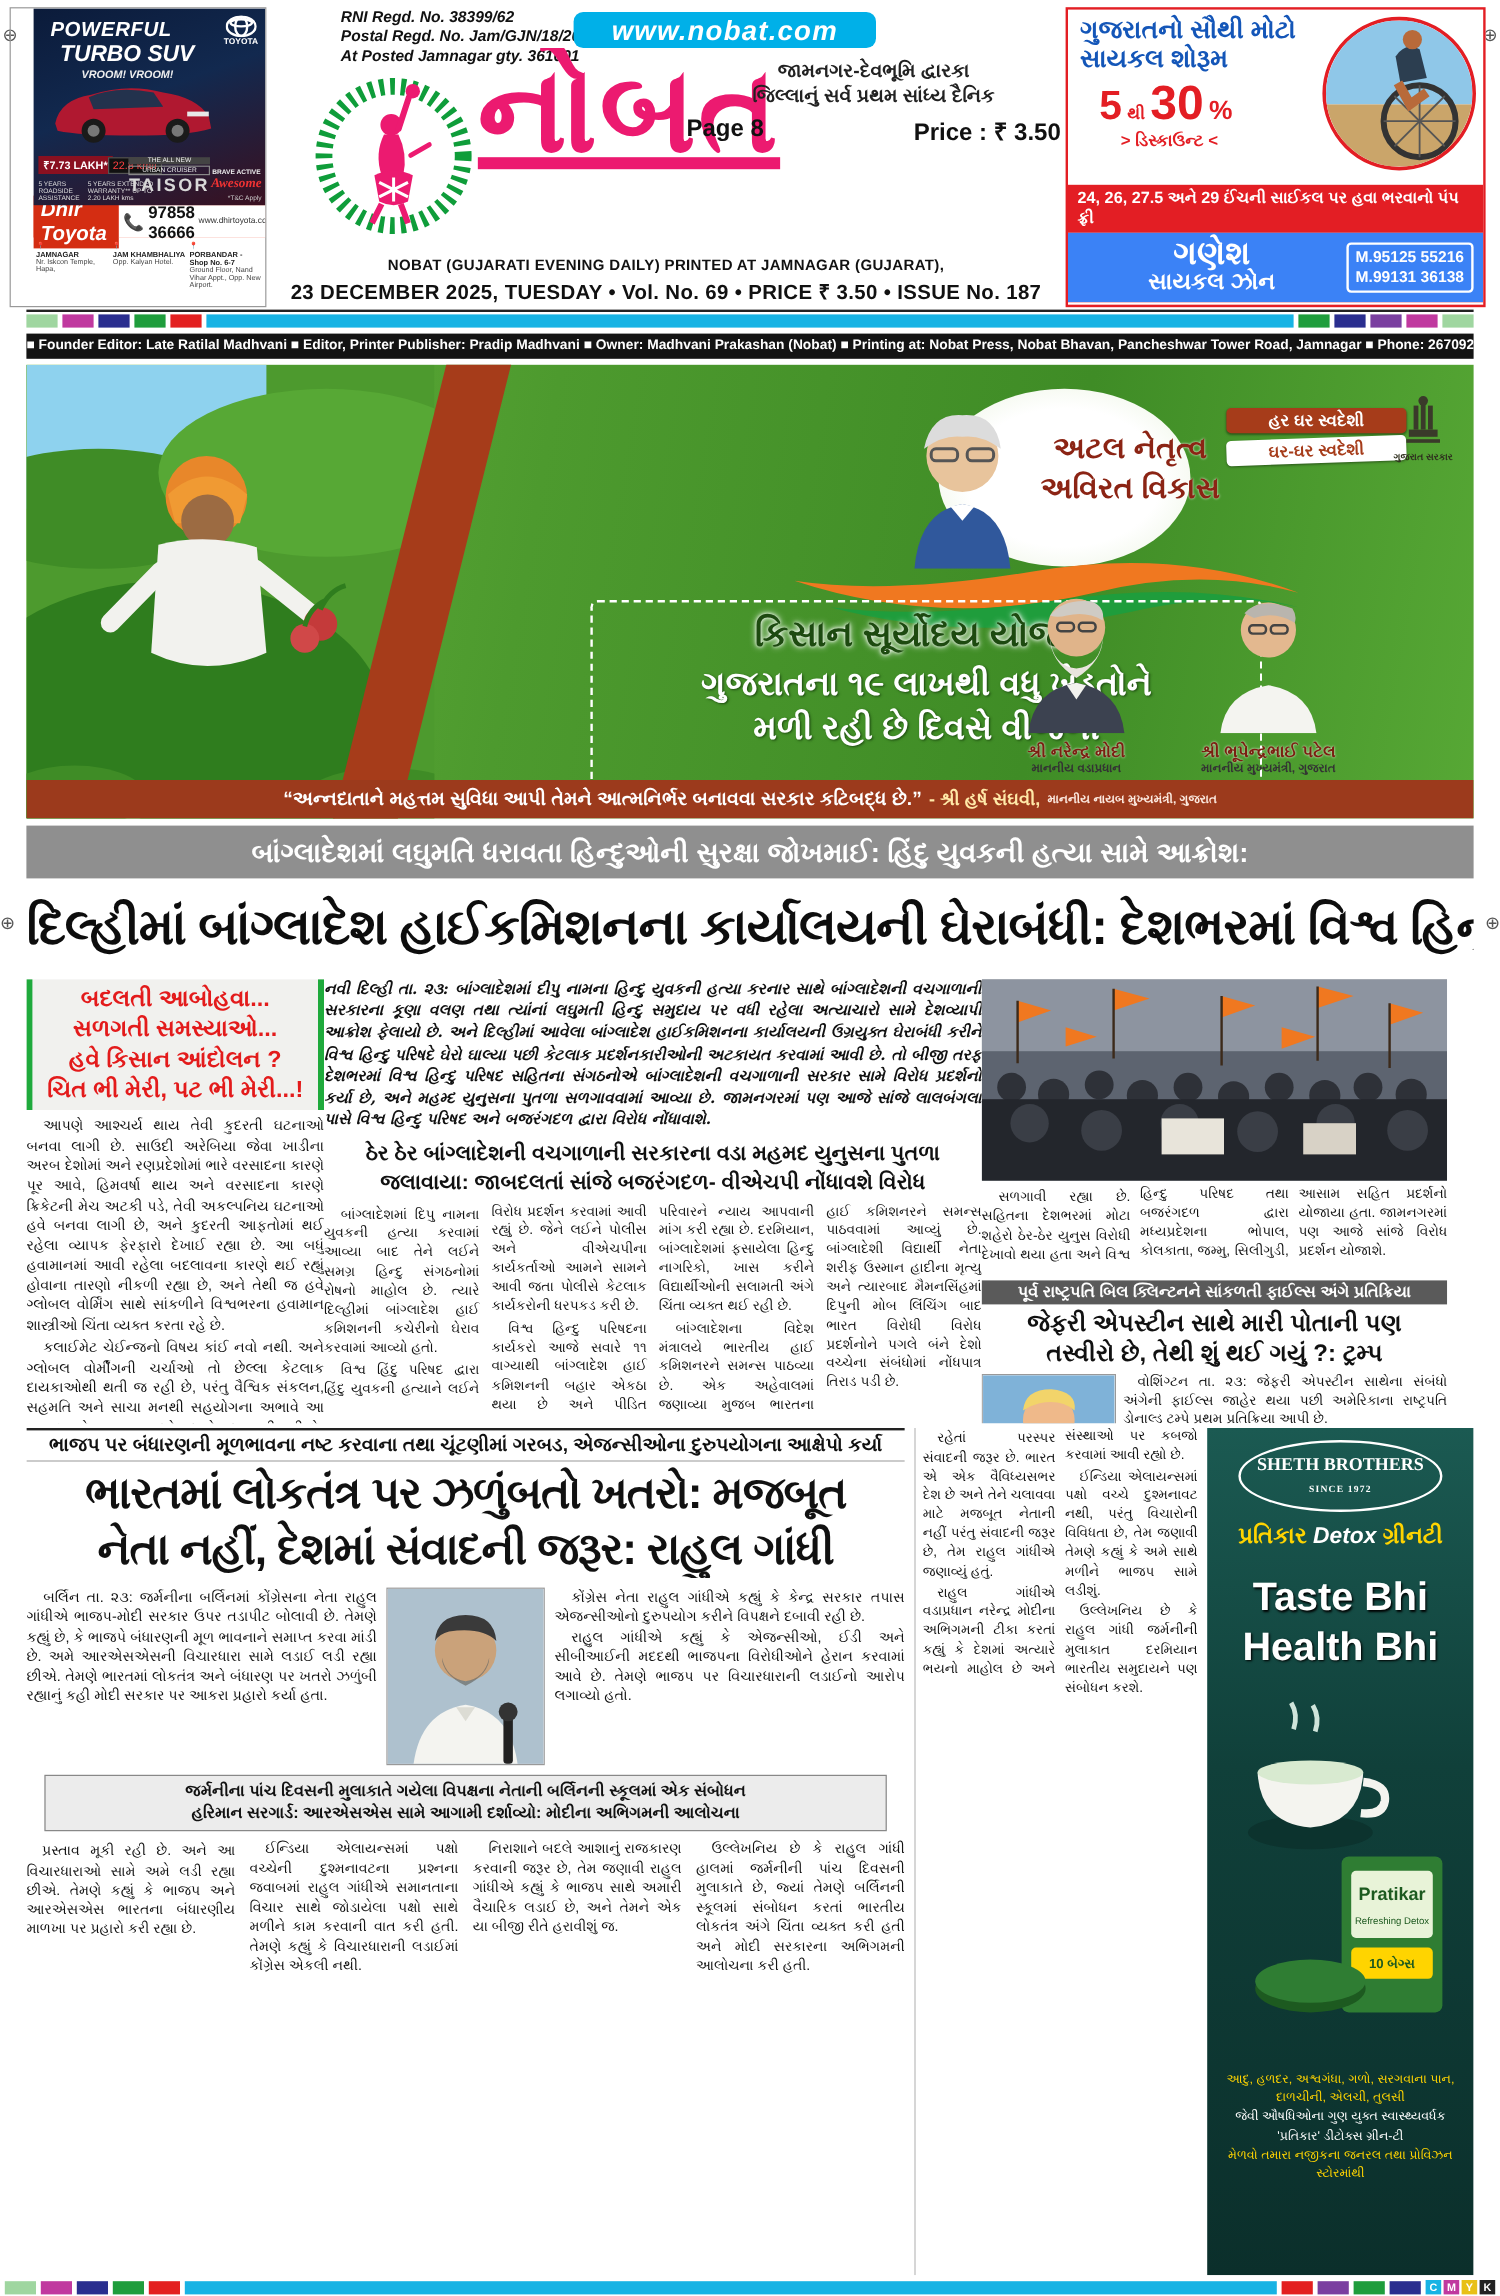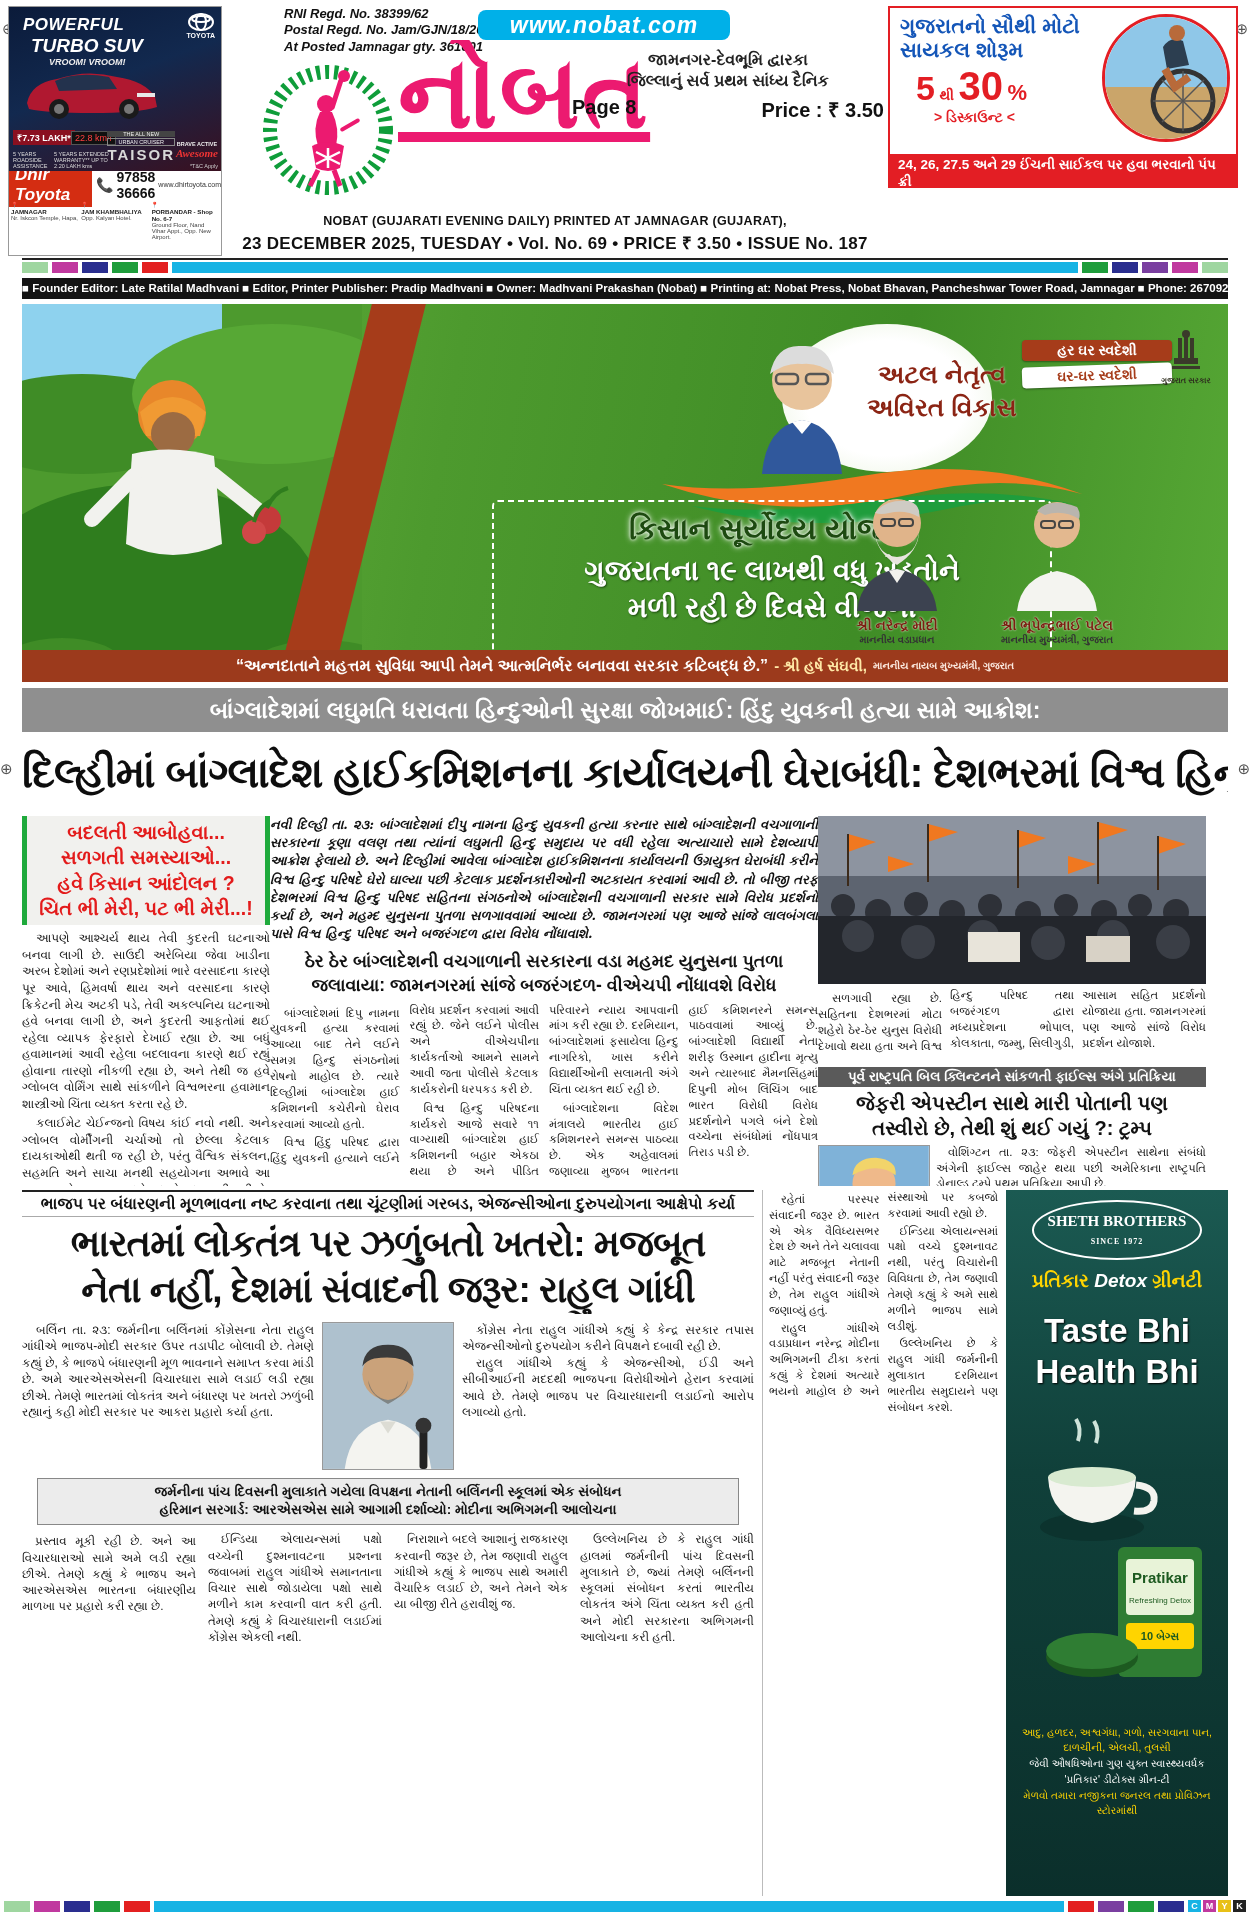--- a/index.html
+++ b/index.html
@@ -2,21 +2,21 @@
 <html><head>
 <meta charset="utf-8">
 <style>
   * { box-sizing: border-box; margin: 0; padding: 0; }
   html,body { width:1250px; height:1913px; background:#fff; font-family:"Liberation Sans",sans-serif; color:#111; }
   .page { position:absolute; inset:0; width:1250px; height:1913px; overflow:hidden; background:#fff; }
   .abs { position:absolute; }
   .regmark { position:absolute; color:#555; font-size:15px; }
 
   
-  .toyota { left:8px; top:6px; width:214px; height:250px; border:1px solid #999; overflow:hidden; }
+  .toyota { left:8px; top:6px; width:214px; height:250px; border:1px solid #999; overflow:hidden;padding-left:19px; }
   .toyota-main { position:relative; height:164px; background:linear-gradient(160deg,#0b1b3a 0%,#12294f 45%,#3a1020 100%); color:#fff; overflow:hidden; }
   .toyota-h1 { font-style:italic; font-weight:bold; font-size:17px; padding:8px 0 0 14px; letter-spacing:.5px; }
   .toyota-h2 { font-style:italic; font-weight:bold; font-size:19px; padding-left:22px; }
   .toyota-vroom { font-style:italic; font-weight:bold; font-size:9px; padding-left:40px; color:#eee; }
   .toyota-logo { position:absolute; right:6px; top:6px; text-align:center; color:#fff; font-size:7px; font-weight:bold; }
   .toyota-logo svg { display:block; margin:0 auto 1px; }
   .toyota-car { position:absolute; left:8px; top:52px; }
   .chip-price { position:absolute; left:4px; bottom:26px; background:#8a1020; color:#fff; font-weight:bold; font-size:9px; padding:1px 4px; }
   .chip-mileage { position:absolute; left:62px; bottom:26px; color:#ff4040; font-weight:normal; font-size:9px; background:#111; padding:1px 3px; border:1px solid #555; }
   .toyota-feat { position:absolute; left:4px; bottom:2px; font-size:5.5px; color:#ddd; width:100px; display:flex; gap:6px; }
@@ -41,21 +41,21 @@
   .reg-lines { position:absolute; left:58px; top:2px; font-size:13px; font-weight:bold; font-style:italic; line-height:1.25; color:#111; }
   .web-banner { position:absolute; left:252px; top:6px; width:252px; height:30px; background:#00b0e8; border-radius:8px; color:#fff; font-weight:bold; font-style:italic; font-size:23px; text-align:center; line-height:30px; letter-spacing:1px; }
   .drummer { position:absolute; left:34px; top:58px; }
   .nobat-name { position:absolute; left:172px; top:36px; width:400px; font-size:100px; line-height:1.05; font-weight:900; color:#ec1a70; letter-spacing:2px; white-space:nowrap; overflow:hidden;text-decoration:underline; }
   .tagline { position:absolute; right:0; top:46px; width:312px; text-align:center; font-weight:bold; font-size:16px; line-height:1.3; color:#222; }
   .page-price { position:absolute; right:0; top:92px; width:312px; display:flex; justify-content:space-between; font-weight:bold; font-size:20px; }
   .printline { position:absolute; bottom:30px; width:100%; text-align:center; font-size:12.5px; font-weight:bold; letter-spacing:.3px; }
   .dateline { position:absolute; bottom:4px; width:100%; text-align:center; font-size:17px; font-weight:bold; letter-spacing:.3px; }
 
   
-  .cycle { left:888px; top:6px; width:350px; height:182px; border:2px solid #e31e24; background:#fff; overflow:hidden; }
+  .cycle { left:888px; top:6px; width:350px; height:250px; border:2px solid #e31e24; background:#fff; overflow:hidden; }
   .cycle-top { position:relative; height:146px; }
   .cycle-line1 { color:#1456b8; font-weight:900; font-size:21px; padding:6px 0 0 10px; }
   .cycle-line2 { color:#1456b8; font-weight:900; font-size:21px; padding-left:10px; }
   .cycle-disc { padding-left:26px; margin-top:2px; color:#e31e24; font-weight:900; }
   .cycle-disc .n1 { font-size:34px; }
   .cycle-disc .mid { font-size:14px; }
   .cycle-disc .n2 { font-size:40px; }
   .cycle-disc .pct { font-size:22px; }
   .cycle-disc-label { color:#e31e24; font-weight:bold; font-size:14px; padding-left:44px; }
   .cycle-photo { position:absolute; right:6px; top:6px; width:128px; height:128px; border-radius:50%; border:3px solid #e31e24; overflow:hidden; }
@@ -439,21 +439,21 @@
           <p>આપણે આશ્ચર્ય થાય તેવી કુદરતી ઘટનાઓ બનવા લાગી છે. સાઉદી અરેબિયા જેવા ખાડીના અરબ દેશોમાં અને રણપ્રદેશોમાં ભારે વરસાદના કારણે પૂર આવે, હિમવર્ષા થાય અને વરસાદના કારણે ક્રિકેટની મેચ અટકી પડે, તેવી અકલ્પનિય ઘટનાઓ હવે બનવા લાગી છે, અને કુદરતી આફતોમાં થઈ રહેલા વ્યાપક ફેરફારો દેખાઈ રહ્યા છે. આ બધું હવામાનમાં આવી રહેલા બદલાવના કારણે થઈ રહ્યું હોવાના તારણો નીકળી રહ્યા છે, અને તેથી જ હવે ગ્લોબલ વોર્મિંગ સાથે સાંકળીને વિશ્વભરના હવામાન શાસ્ત્રીઓ ચિંતા વ્યક્ત કરતા રહે છે.</p>
           <p>કલાઈમેટ ચેઈન્જનો વિષય કાંઈ નવો નથી. અને ગ્લોબલ વોર્મીંગની ચર્ચાઓ તો છેલ્લા કેટલાક દાયકાઓથી થતી જ રહી છે, પરંતુ વૈશ્વિક સંકલન, સહમતિ અને સાચા મનથી સહયોગના અભાવે આ સમસ્યાઓ ઘટવાના બદલે વધુ ને વધુ વકરી રહી છે. ઉ.સાઉદી અરેબિયાના તાબુક નામના પ્રદેશમાં બરફવર્ષા થઈ અને હિમાલયના બરફાચ્છાદિત શિખરો જેવા દૃશ્યો ત્યાં જોવા મળ્યા હતા. તાપમાન માયનસમાં ચાલ્યું ગયુ.</p>
         </div>
 
     </div>
 
     <div class="col-mid">
       <div class="intro-text">નવી દિલ્હી તા. ૨૩: બાંગ્લાદેશમાં દીપુ નામના હિન્દુ યુવકની હત્યા કરનાર સાથે બાંગ્લાદેશની વચગાળાની સરકારના કૂણા વલણ તથા ત્યાંનાં લઘુમતી હિન્દુ સમુદાય પર વધી રહેલા અત્યાચારો સામે દેશવ્યાપી આક્રોશ ફેલાયો છે. અને દિલ્હીમાં આવેલા બાંગ્લાદેશ હાઈકમિશનના કાર્યાલયની ઉગ્રયુક્ત ઘેરાબંધી કરીને વિશ્વ હિન્દુ પરિષદે ઘેરો ઘાલ્યા પછી કેટલાક પ્રદર્શનકારીઓની અટકાયત કરવામાં આવી છે. તો બીજી તરફ દેશભરમાં વિશ્વ હિન્દુ પરિષદ સહિતના સંગઠનોએ બાંગ્લાદેશની વચગાળાની સરકાર સામે વિરોધ પ્રદર્શનો કર્યા છે, અને મહમ્દ યુનુસના પુતળા સળગાવવામાં આવ્યા છે. જામનગરમાં પણ આજે સાંજે લાલબંગલા પાસે વિશ્વ હિન્દુ પરિષદ અને બજરંગદળ દ્વારા વિરોધ નોંધાવાશે.</div>
       <div class="subhead">
         <div>ઠેર ઠેર બાંગ્લાદેશની વચગાળાની સરકારના વડા મહમદ યુનુસના પુતળા</div>
-        <div>જલાવાયા: જામનગરમાં સાંજે બજરંગદળ- વીએચપી નોંધાવશે વિરોધ</div>
+        <div>જલાવાયા: જાબદલતાં સાંજે બજરંગદળ- વીએચપી નોંધાવશે વિરોધ</div>
       </div>
       <div class="mid-cols body-text">
           <p>બાંગ્લાદેશમાં દિપુ નામના યુવકની હત્યા કરવામાં આવ્યા બાદ તેને લઈને સમગ્ર હિન્દુ સંગઠનોમાં રોષનો માહોલ છે. ત્યારે દિલ્હીમાં બાંગ્લાદેશ હાઈ કમિશનની કચેરીનો ઘેરાવ કરવામાં આવ્યો હતો.</p>
           <p>વિશ્વ હિંદુ પરિષદ દ્વારા હિંદુ યુવકની હત્યાને લઈને વિરોધ પ્રદર્શન કરવામાં આવી રહ્યું છે. જેને લઈને પોલીસ અને વીએચપીના કાર્યકર્તાઓ આમને સામને આવી જતા પોલીસે કેટલાક કાર્યકરોની ધરપકડ કરી છે.</p>
           <p>વિશ્વ હિન્દુ પરિષદના કાર્યકરો આજે સવારે ૧૧ વાગ્યાથી બાંગ્લાદેશ હાઈ કમિશનની બહાર એકઠા થયા છે અને પીડિત પરિવારને ન્યાય આપવાની માંગ કરી રહ્યા છે. દરમિયાન, બાંગ્લાદેશમાં ફસાયેલા હિન્દુ નાગરિકો, ખાસ કરીને વિદ્યાર્થીઓની સલામતી અંગે ચિંતા વ્યક્ત થઈ રહી છે.</p>
           <p>બાંગ્લાદેશના વિદેશ મંત્રાલયે ભારતીય હાઈ કમિશનરને સમન્સ પાઠવ્યા છે. એક અહેવાલમાં જણાવ્યા મુજબ ભારતના હાઈ કમિશનરને સમન્સ પાઠવવામાં આવ્યું છે. બાંગ્લાદેશી વિદ્યાર્થી નેતા શરીફ ઉસ્માન હાદીના મૃત્યુ અને ત્યારબાદ મૈમનસિંહમાં દિપુની મોબ લિંચિંગ બાદ ભારત વિરોધી વિરોધ પ્રદર્શનોને પગલે બંને દેશો વચ્ચેના સંબંધોમાં નોંધપાત્ર તિરાડ પડી છે.</p>
         </div>
     </div>
 
     <div class="col-right">

